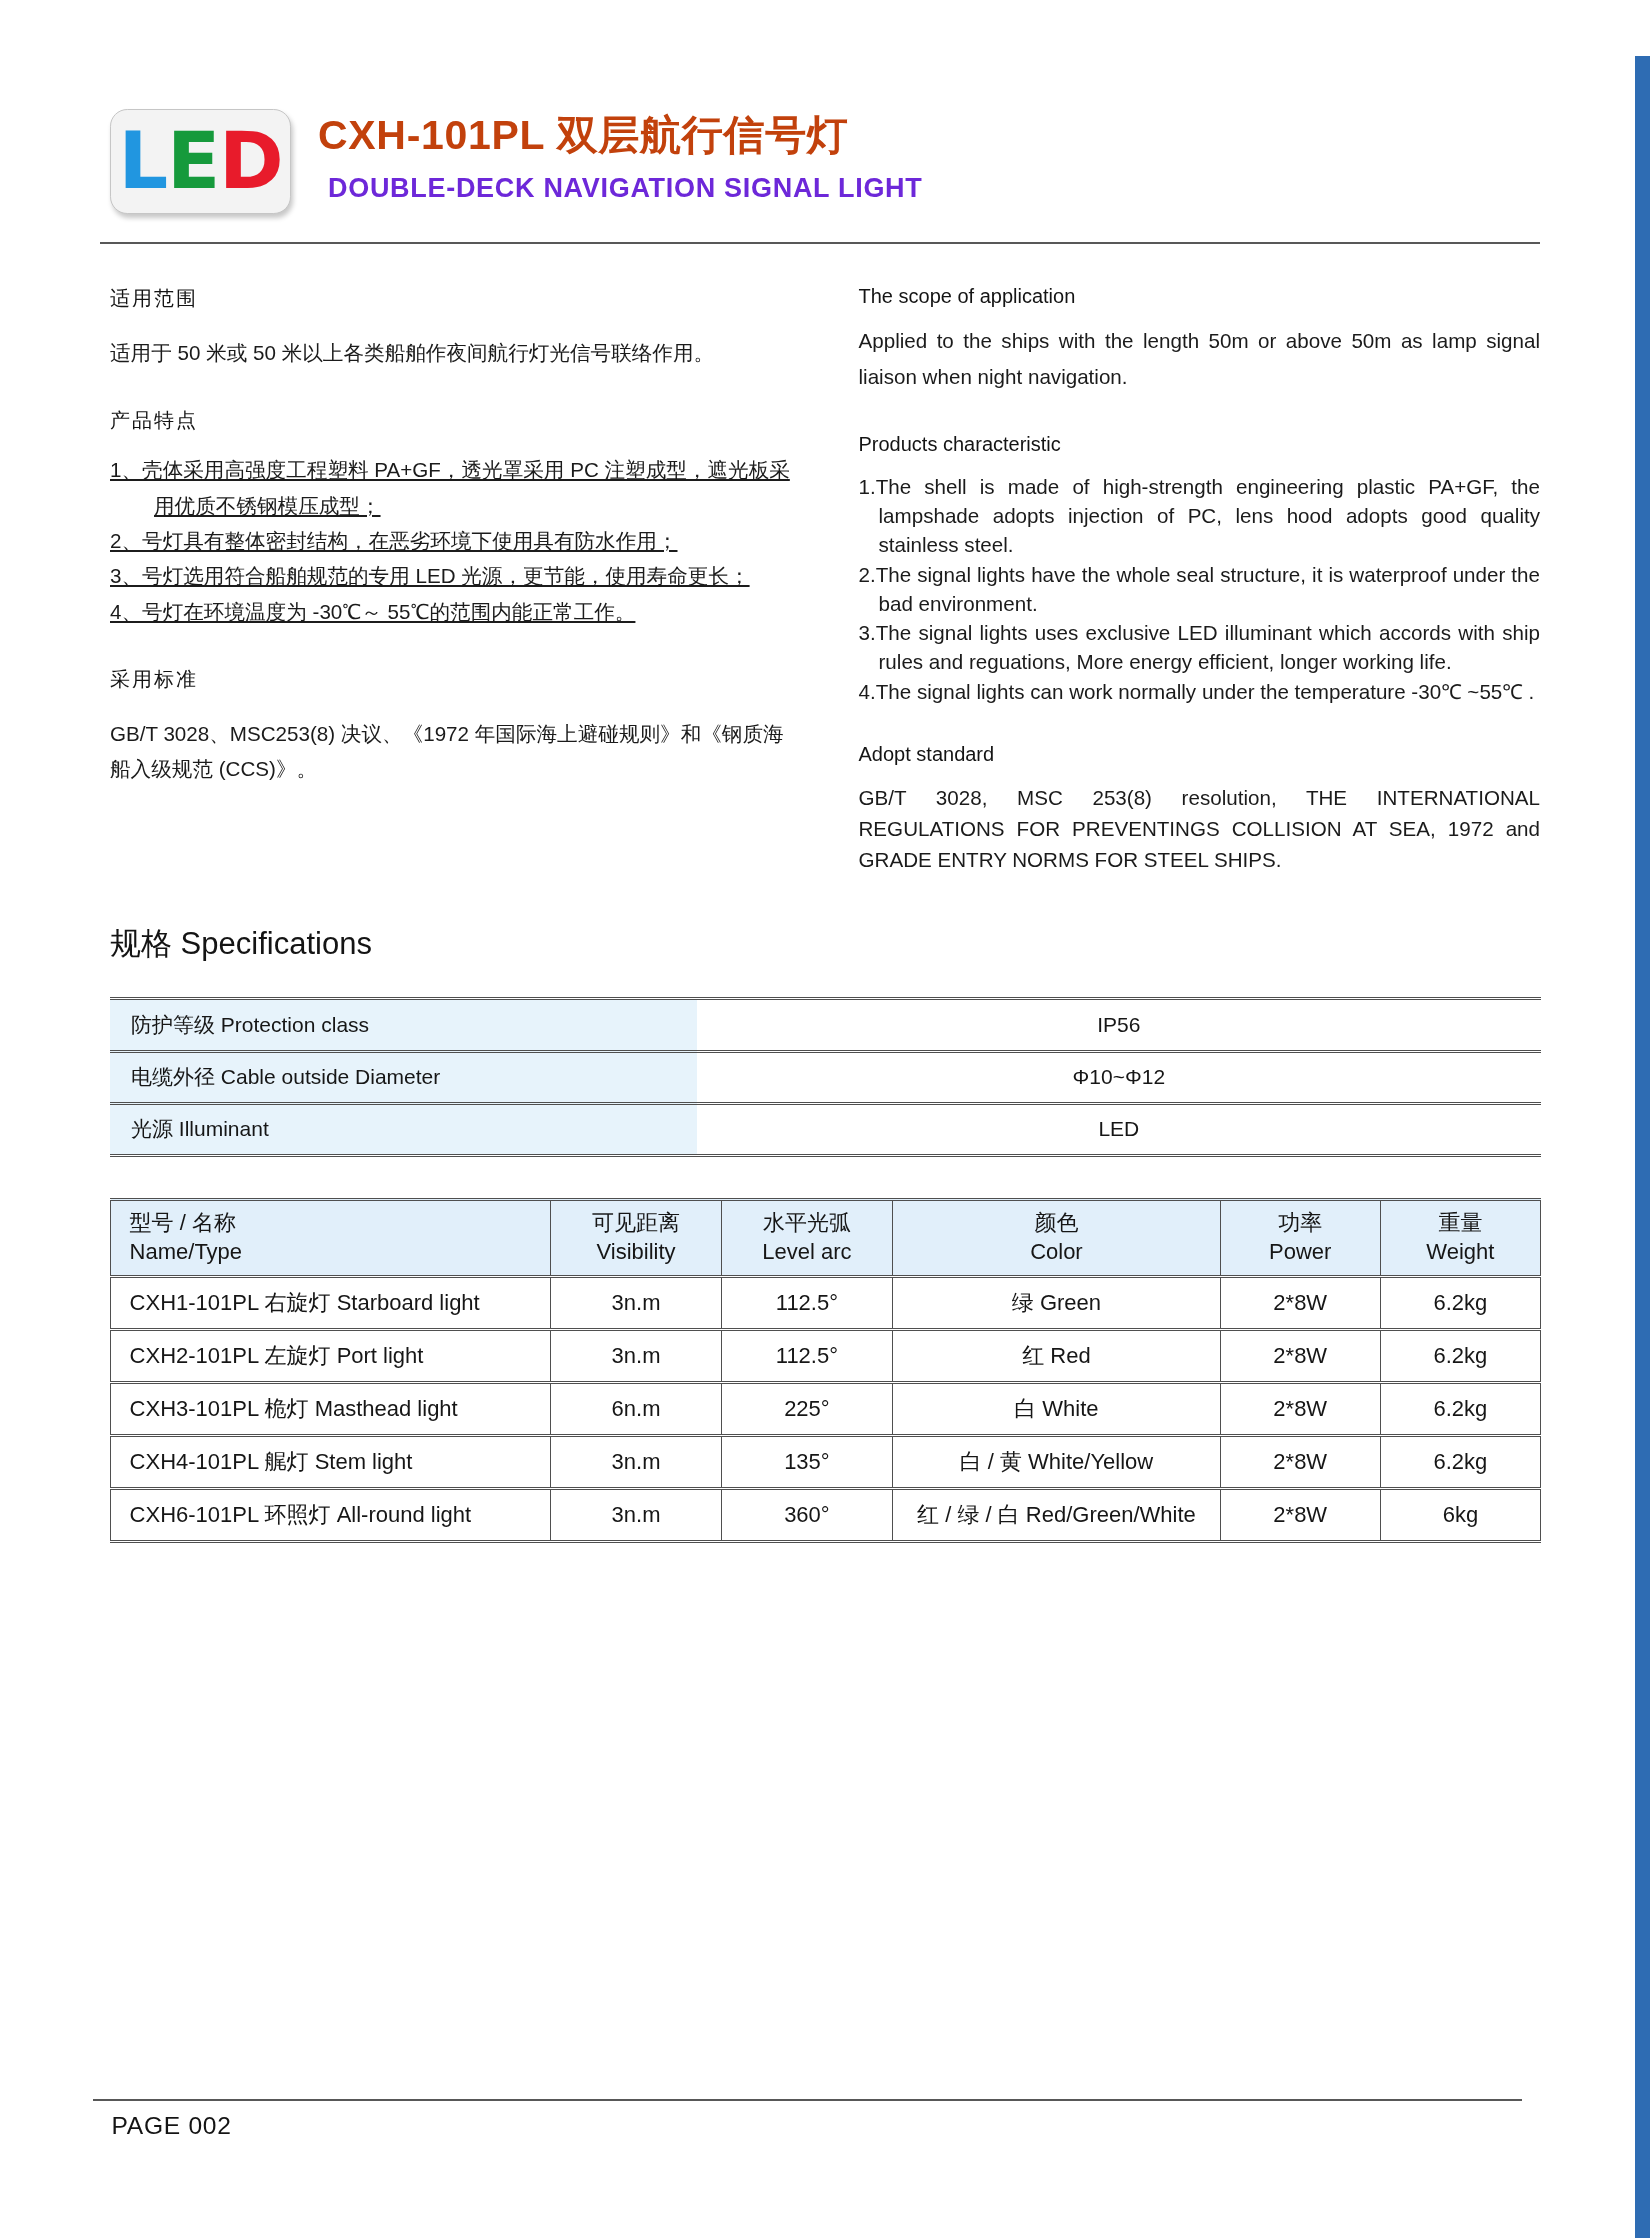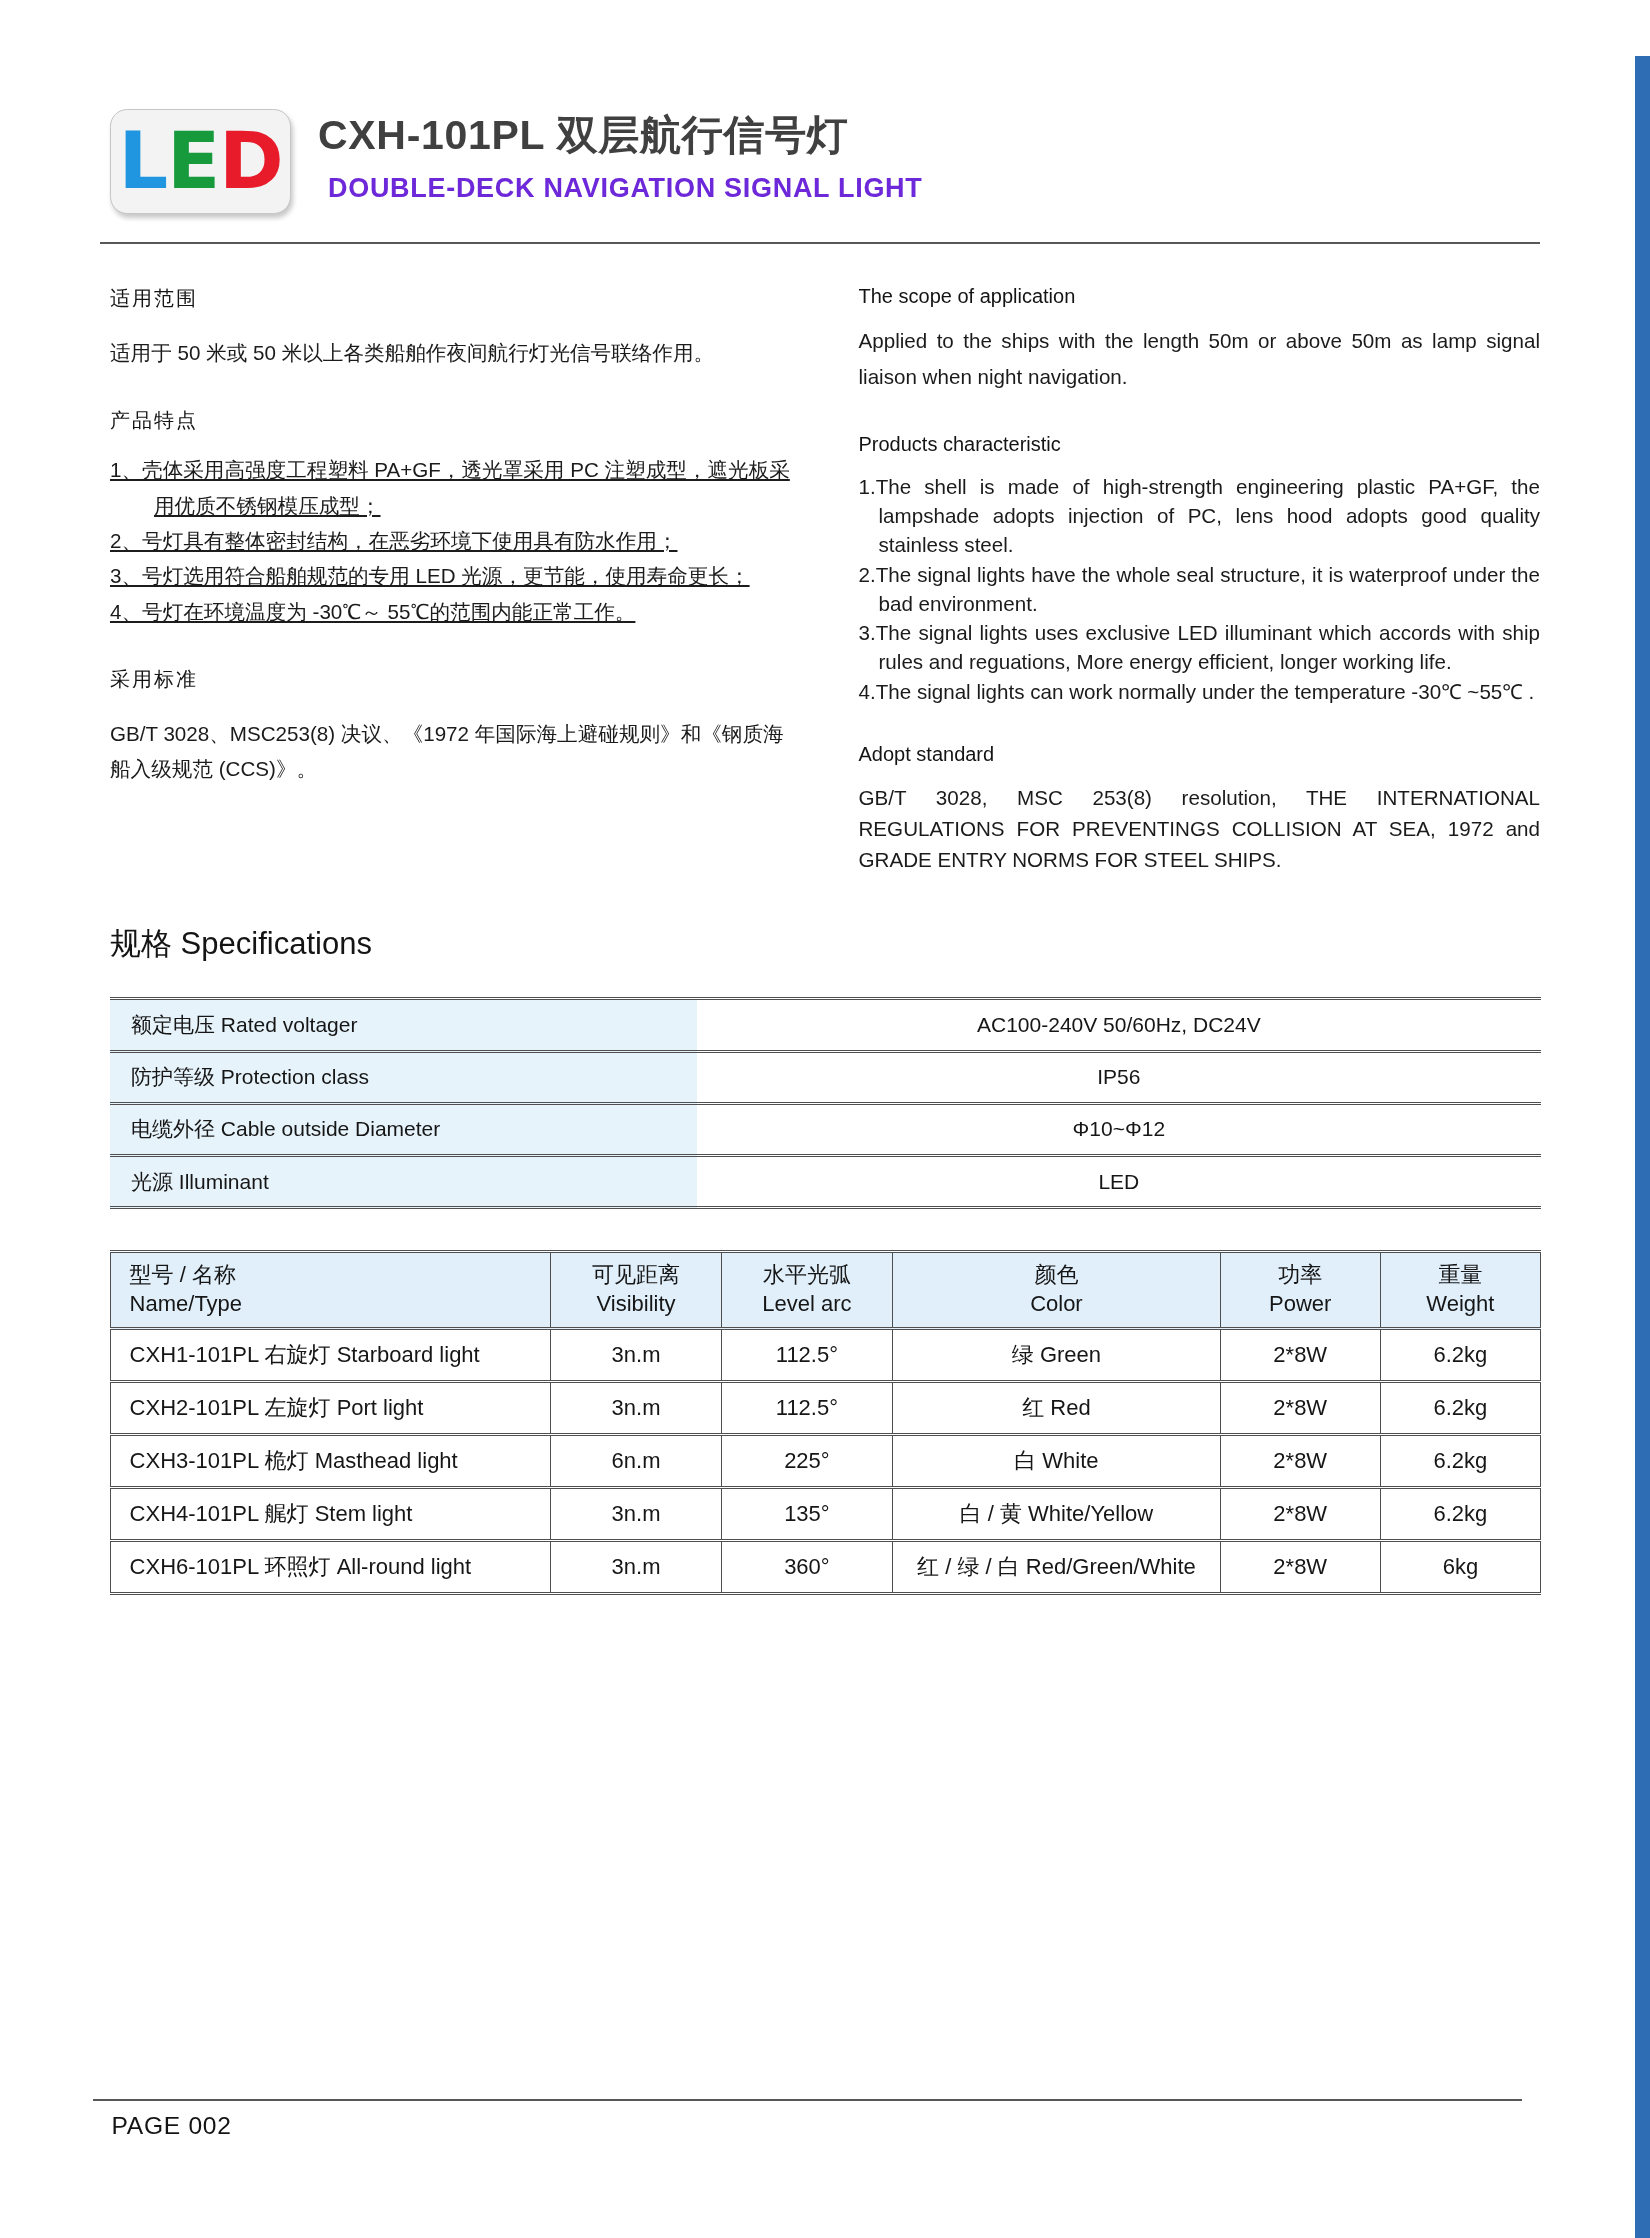--- a/index.html
+++ b/index.html
@@ -20,21 +20,21 @@
     background: #f3f3f3;
     border: 1.3px solid #c6c6c6;
     border-radius: 17.3px;
     box-shadow: 2px 4px 5.3px rgba(0,0,0,0.22);
     display: flex; align-items: center; justify-content: center;
   }
   .logo span { font-family: "DejaVu Sans", sans-serif; font-size: 78px; font-weight: 800; line-height: 1; letter-spacing: -1.3px; }
   .logo .l { color: #2196e0; }
   .logo .e { color: #169a3c; }
   .logo .d { color: #e81b2b; }
-  .header-titles h1 { margin: 0 0 6.7px 0; font-size: 41px; font-weight: 600; letter-spacing: 0.7px; color: #404040; }
+  .header-titles h1 { margin: 0 0 6.7px 0; font-size: 41px; font-weight: 600; letter-spacing: 0.7px; color: #c2410c; }
   .header-titles h2 { margin: 10px; font-size: 27px; font-weight: 700; letter-spacing: 0.7px; color: #6d28d9; }
   .header-rule { border: 0; border-top: 2.7px solid #585858; margin: 28px 110px 0 100px; }
 
   
   .columns { display: grid; grid-template-columns: 1fr 1fr; column-gap: 67px; padding: 41px 110px 0 110px; }
   h3.sec-heading { margin: 0; font-size: 20px; font-weight: 500; color: #141414; }
   .zh h3.sec-heading { letter-spacing: 2px; }
   .sec { margin-bottom: 37px; }
   .zh-body { margin: 22.6px 0 0 0; font-size: 20.6px; line-height: 1.7; color: #1b1b1b; }
   .zh-list { margin: 18.6px 0 0 0; padding: 0; list-style: none; text-decoration: underline; }
@@ -135,24 +135,20 @@
       </section>
     </div>
 
   </div>
 
   <h3 class="spec-heading">规格 Specifications</h3>
 
   <table class="general-table">
     <tbody>
       <tr>
-        <td class="lbl">额定电压 Rated voltager</td>
-        <td class="val">AC100-240V 50/60Hz, DC24V</td>
-      </tr>
-      <tr>
         <td class="lbl">防护等级 Protection class</td>
         <td class="val">IP56</td>
       </tr>
       <tr>
         <td class="lbl">电缆外径 Cable outside Diameter</td>
         <td class="val">Φ10~Φ12</td>
       </tr>
       <tr>
         <td class="lbl">光源 Illuminant</td>
         <td class="val">LED</td>

